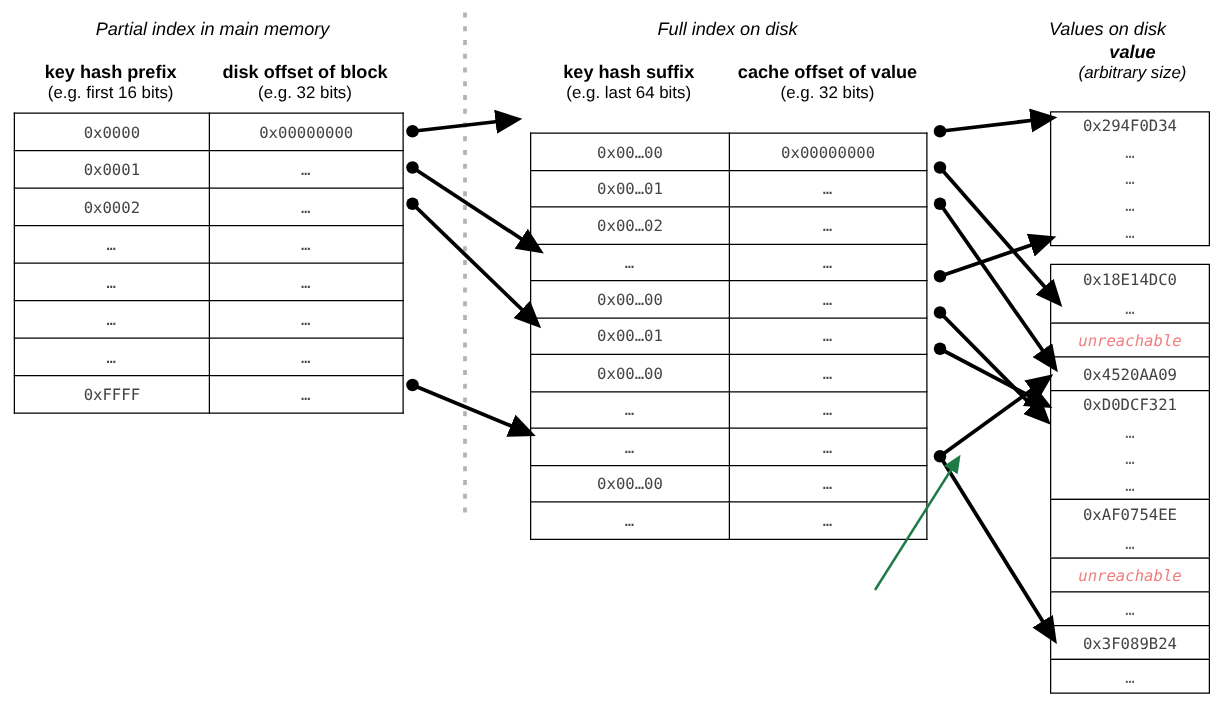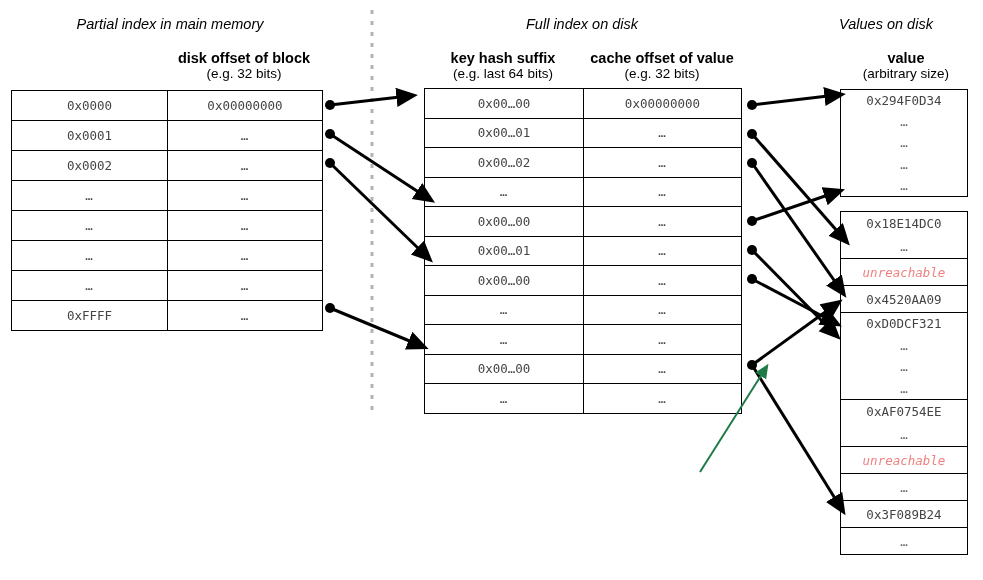--- a/index.html
+++ b/index.html
@@ -49,21 +49,21 @@
   }
   td.dots{color:#666;letter-spacing:1px;}
 
   
   #tbl-left{left:11px;top:90px;width:311px;}
   #tbl-left td{height:29px;}
   #tbl-left td.c1{width:155px;}
   #tbl-left td.c2{width:154px;}
 
   
-  #tbl-mid{left:424px;top:88px;width:317px;padding-left:39px;}
+  #tbl-mid{left:424px;top:106px;width:317px;padding-left:39px;}
   #tbl-mid td{height:28.5px;}
   #tbl-mid td.c1{width:158px;}
   #tbl-mid td.c2{width:157px;}
 
   
   #tbl-right{left:840px;top:90px;width:132px;}
 
   .vcell{
     border:1px solid #000;
     background:#fff;
@@ -95,35 +95,39 @@
 </style>
 </head>
 <body>
 
 <div id="stage">
 
   <div class="section-title" style="left:60px;top:16px;width:220px;">Partial index in main memory</div>
   <div class="section-title" style="left:472px;top:16px;width:220px;">Full index on disk</div>
   <div class="section-title" style="left:796px;top:16px;width:180px;">Values on disk</div>
 
+  <div class="col-head" style="left:11px;top:50px;width:155px;">
+    <span class="ch-main">key hash prefix</span>
+    <span class="ch-sub">(e.g. first 16 bits)</span>
+  </div>
   <div class="col-head" style="left:166px;top:50px;width:156px;">
     <span class="ch-main">disk offset of block</span>
     <span class="ch-sub">(e.g. 32 bits)</span>
   </div>
 
   <div class="col-head" style="left:424px;top:50px;width:158px;">
     <span class="ch-main">key hash suffix</span>
     <span class="ch-sub">(e.g. last 64 bits)</span>
   </div>
   <div class="col-head" style="left:582px;top:50px;width:160px;">
     <span class="ch-main">cache offset of value</span>
     <span class="ch-sub">(e.g. 32 bits)</span>
   </div>
 
-  <div class="col-head" style="left:840px;top:50px;width:132px;">
+  <div class="col-head" style="left:840px;top:34px;width:132px;font-style:italic;">
     <span class="ch-main">value</span>
     <span class="ch-sub">(arbitrary size)</span>
   </div>
 
   <table class="grid" id="tbl-left">
     <tbody id="tbl-left-body">
         <tr>
           <td class="c1">0x0000</td>
           <td class="c2">0x00000000</td>
         </tr>

